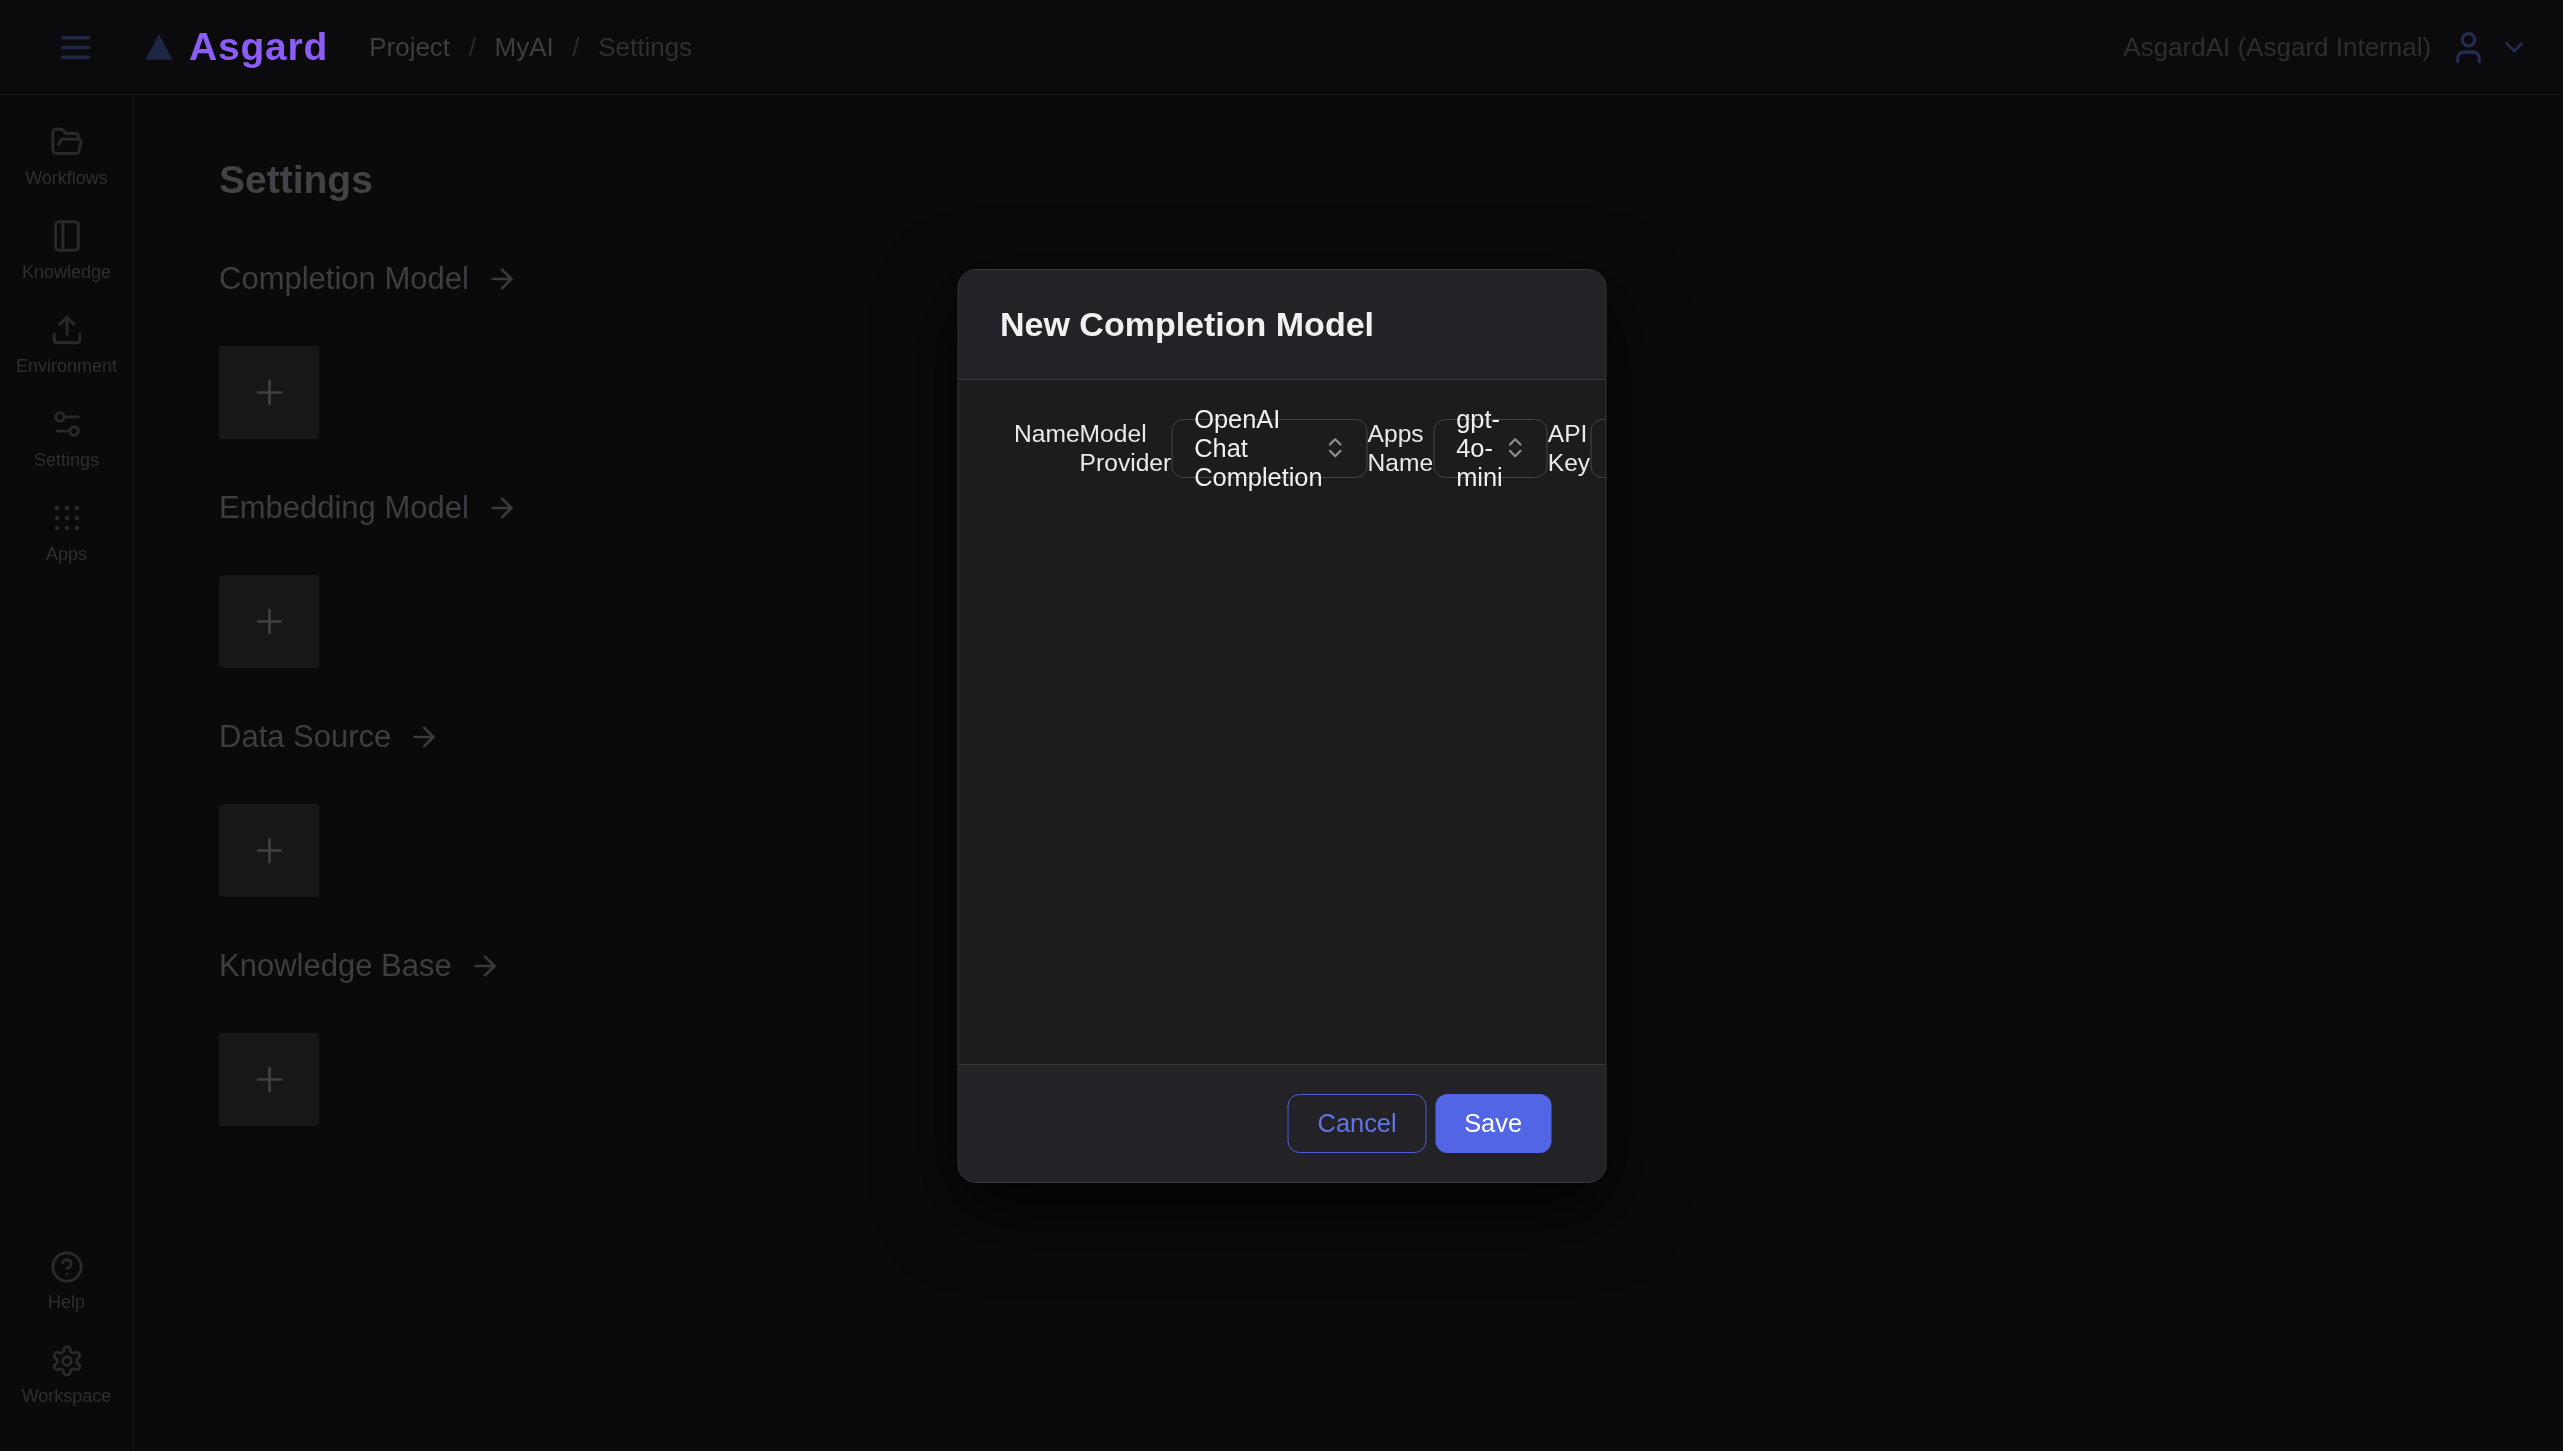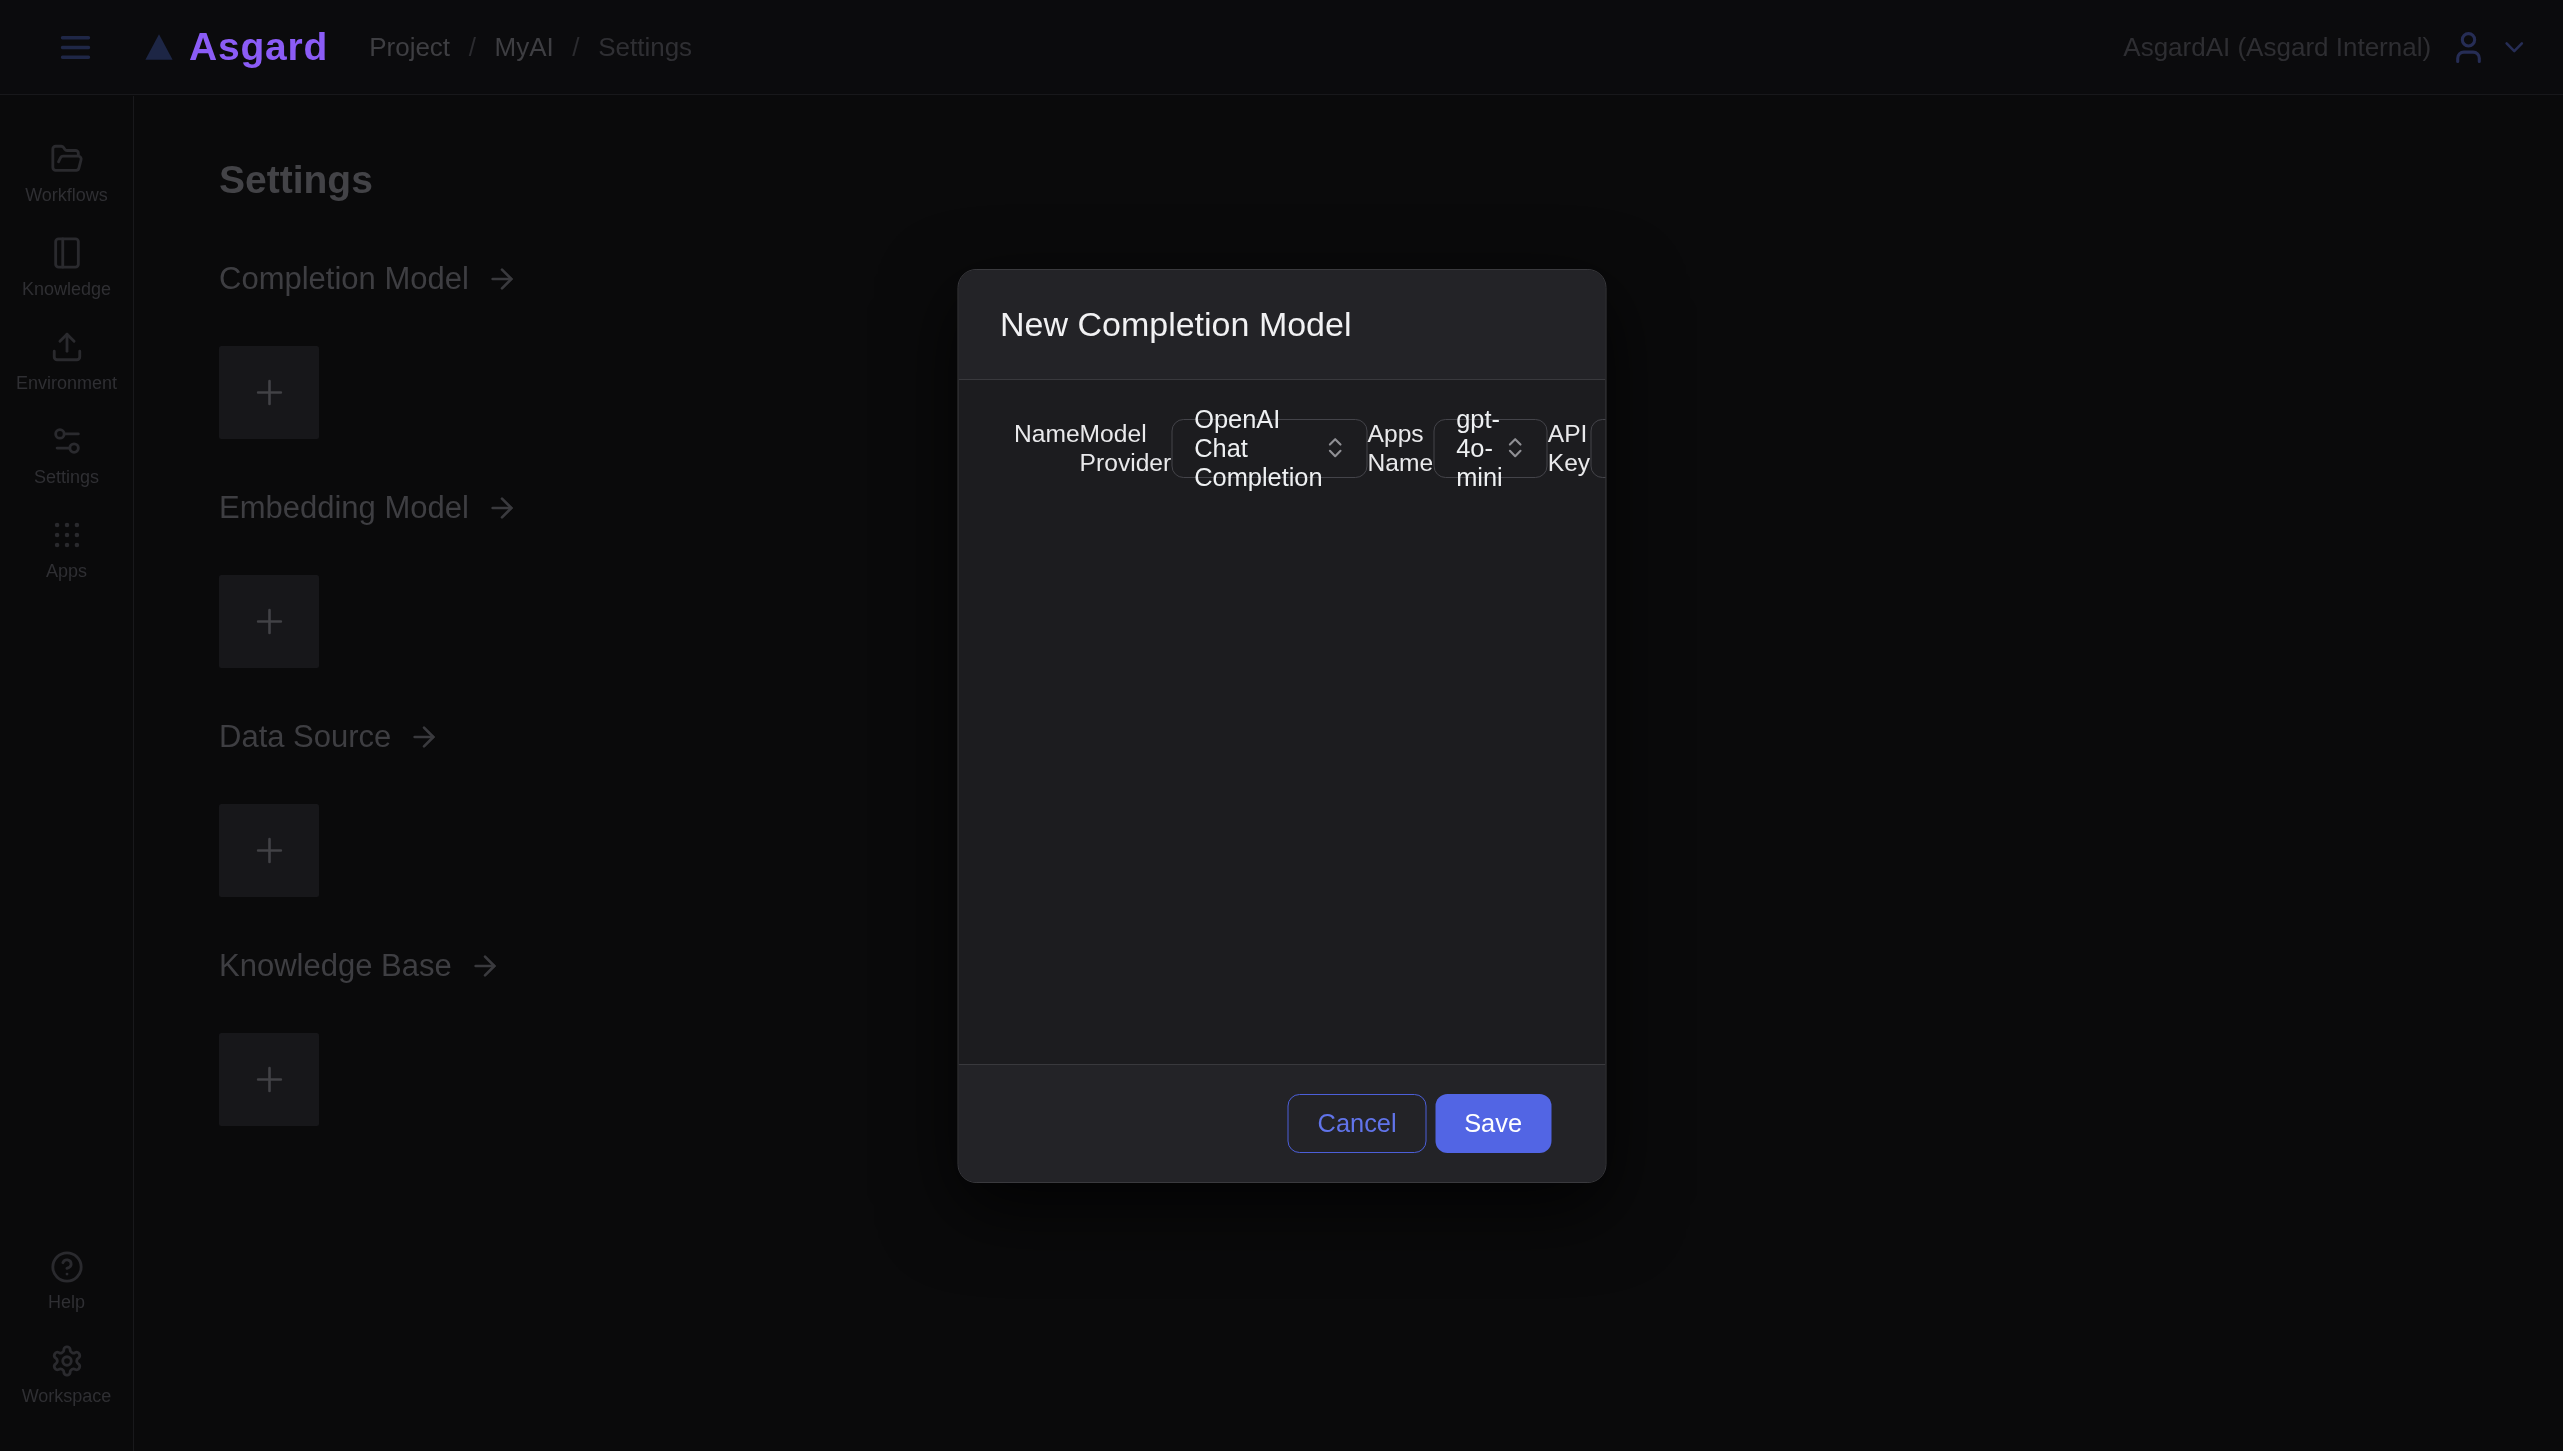--- a/index.html
+++ b/index.html
@@ -35,21 +35,21 @@
   .account-label { font-size: 26px; color: #2e2e32; }
   .account svg.user { width: 37px; height: 37px; color: #262d55; }
   .account svg.chev { width: 30.5px; height: 30.5px; color: #262d55; margin-left: -6.8px; }
 
   
   .sidebar {
     position: absolute; top: 96px; left: 0; bottom: 0; width: 134px;
     background: #0a0a0b;
     border-right: 0.8px solid #19191c;
     display: flex; flex-direction: column; align-items: center;
-    padding: 46px 0 44px 0;
+    padding: 29px 0 44px 0;
   }
   .side-group { display: flex; flex-direction: column; gap: 30.5px; width: 100%; }
   .side-group.bottom { margin-top: auto; }
   .side-item {
     display: flex; flex-direction: column; align-items: center; gap: 8.5px;
     background: none; border: none; cursor: pointer; padding: 0; width: 100%;
   }
   .side-item svg { width: 34px; height: 34px; color: #2a2a2e; }
   .side-label { font-size: 18px; color: #2f2f33; }
 
@@ -83,21 +83,21 @@
     display: flex; flex-direction: column;
     overflow: hidden;
   }
   .modal-header {
     height: 110px; flex: 0 0 110px;
     background: #232327;
     border-bottom: 0.8px solid #39393d;
     display: flex; align-items: center;
     padding: 0 42px;
   }
-  .modal-title { font-size: 34px; font-weight: 400; color: #f1f1f3; }
+  .modal-title { font-size: 34px; font-weight: 700; color: #f1f1f3; }
   .modal-body { flex: 1; padding: 39px 54px 0 56px; display: flex; flex-direction: row; }
   .field-label { font-size: 24.6px; font-weight: 500; color: #e9e9eb; line-height: 29px; margin: 0 0 13.6px 0; }
   .field-input {
     width: 100%; height: 59px; margin: 0 0 12.7px 0;
     background: transparent;
     border: 1.7px solid #44444a; border-radius: 12px;
     padding: 0 22px;
     font-family: "Liberation Sans", sans-serif;
     font-size: 25.4px; color: #eef0f2;
     outline: none;

